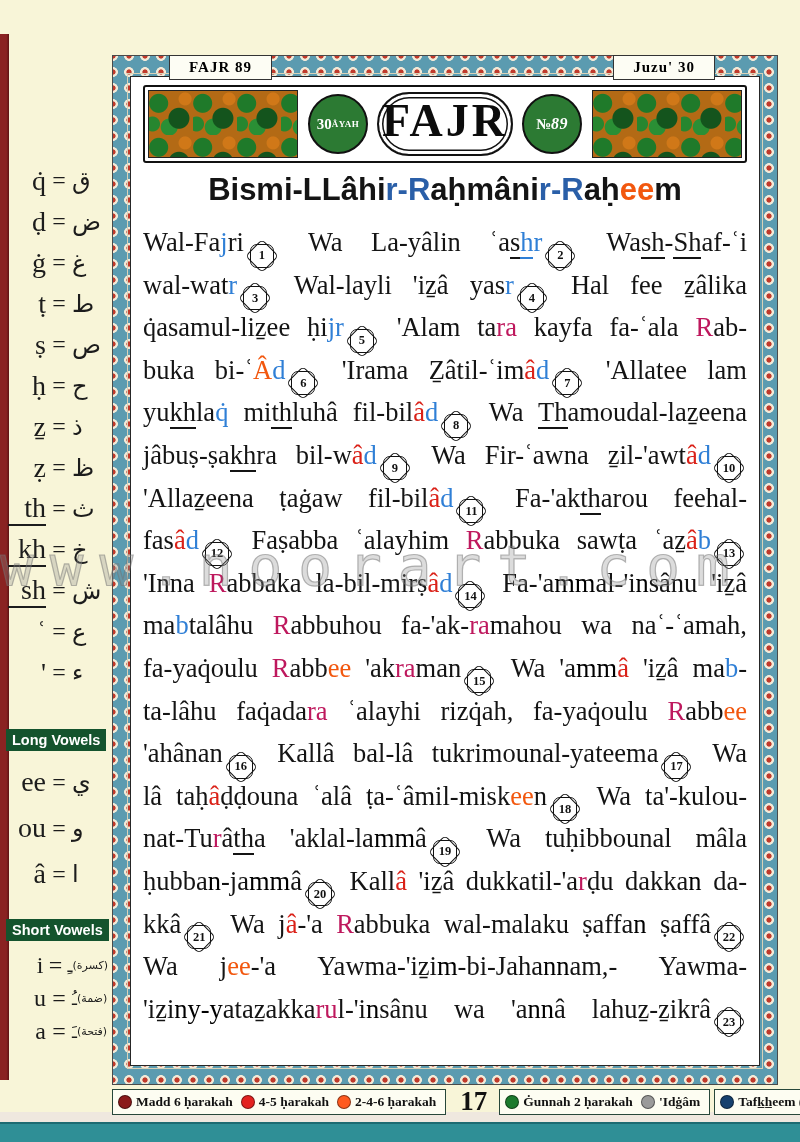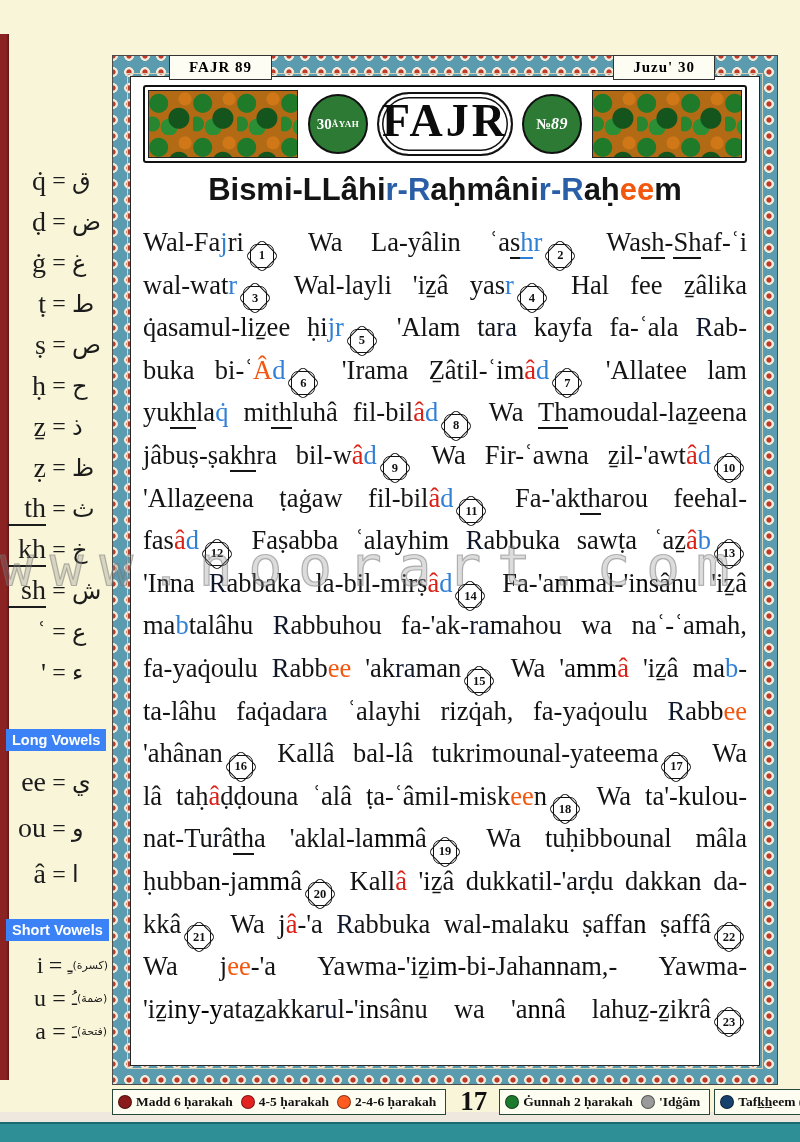--- a/index.html
+++ b/index.html
@@ -53,42 +53,42 @@
     box-shadow:inset 0 0 0 3px #fff,inset 0 0 0 4.5px #111;
     display:flex;align-items:flex-start;justify-content:center;}
   .surah-title{font:bold 46px "Liberation Serif",serif;letter-spacing:3px;color:#0c0c0c;}
   
   .bismillah{margin-top:9px;height:44px;line-height:44px;text-align:center;
     font:bold 31px "Liberation Sans",sans-serif;color:#141414;letter-spacing:0;}
   
   .textlines{margin-top:5px;}
   .tline{height:42.6px;line-height:42.6px;font-size:26.5px;color:#141414;
     text-align:justify;text-align-last:justify;white-space:normal;}
-  .c-blu{color:#2f7fd6;} .c-nav{color:#0f172a;margin-top:10px;} .c-red{color:#da2118;}
+  .c-blu{color:#2f7fd6;} .c-nav{color:#be185d;margin-top:10px;} .c-red{color:#da2118;}
   .c-org{color:#f2570e;} .c-grn{color:#000000;} .c-bis{color:#2a5fa8;}
   .u{border-bottom:2px solid currentColor;}
   .ayah{display:inline-flex;align-items:center;justify-content:center;width:30px;height:30px;
     position:relative;vertical-align:-8px;margin:0 3px;font:bold 12.5px "Liberation Serif",serif;
     color:#111;}
   .ayah::before{content:"";position:absolute;inset:3px;border:1.6px solid #111;
     transform:rotate(45deg);border-radius:5px;}
   .ayah::after{content:"";position:absolute;inset:3px;border:1.6px solid #111;border-radius:7px;}
   .ayah b{position:relative;z-index:1;font-weight:bold;}
   
   .sidebar{position:absolute;left:8px;top:160px;width:102px;color:#1c1c1c;}
   .srow{height:41px;display:flex;align-items:center;justify-content:flex-start;
     font-size:28px;}
   .srow .lat{width:38px;text-align:right;font-weight:normal;}
   .srow .eq{width:26px;text-align:center;font-size:24px;}
   .srow .ar{font-family:"DejaVu Sans",sans-serif;font-size:24px;}
   .srow.vowel{height:46px;}
   .srow.short{height:33px;font-size:24px;}
   .srow.short .ar{font-size:17px;}
   .srow.short .note{font-family:"DejaVu Sans",sans-serif;font-size:11px;margin-right:2px;}
-  .side-head{background:#3b82f6;color:#fff;font:bold 14.5px "Liberation Sans",sans-serif;
+  .side-head{background:#14532d;color:#fff;font:bold 14.5px "Liberation Sans",sans-serif;
     padding:3px 6px;margin:36px 0 8px -2px;display:inline-block;}
   .side-head.short-m{margin-top:22px;}
   
   .watermark{position:absolute;left:0;top:533px;width:632px;text-align:center;z-index:40;
     font-family:"DejaVu Sans Mono",monospace;font-size:56px;letter-spacing:16px;
     color:rgba(140,140,140,.30);-webkit-text-stroke:1.2px rgba(115,115,115,.5);
     pointer-events:none;white-space:nowrap;}
   
   .legend{position:absolute;left:112px;top:1086px;width:676px;display:flex;align-items:center;text-align:center;}
   .lbox{background:#fdfdf2;border:1.6px solid #27473a;height:26px;display:flex;align-items:center;

